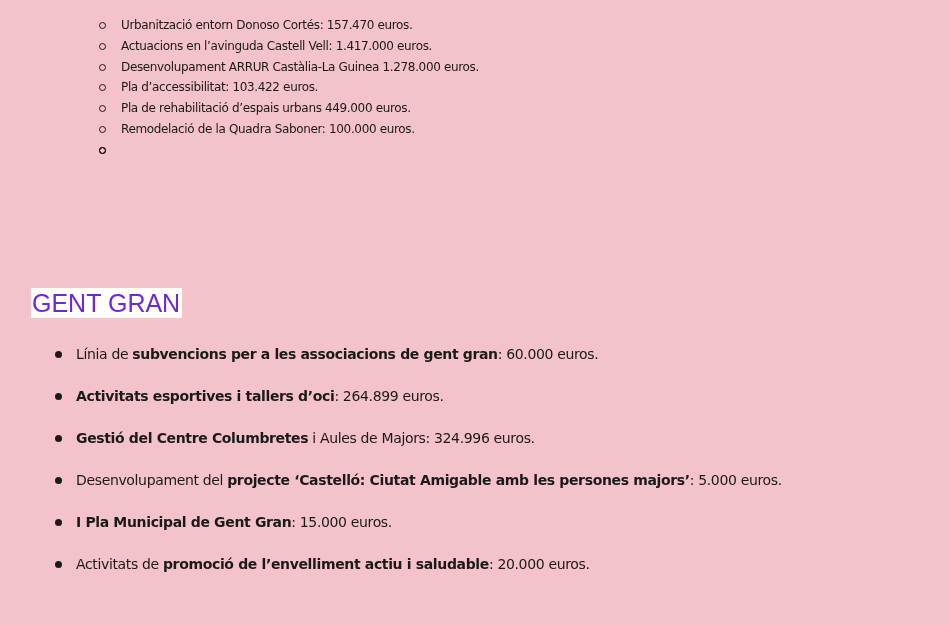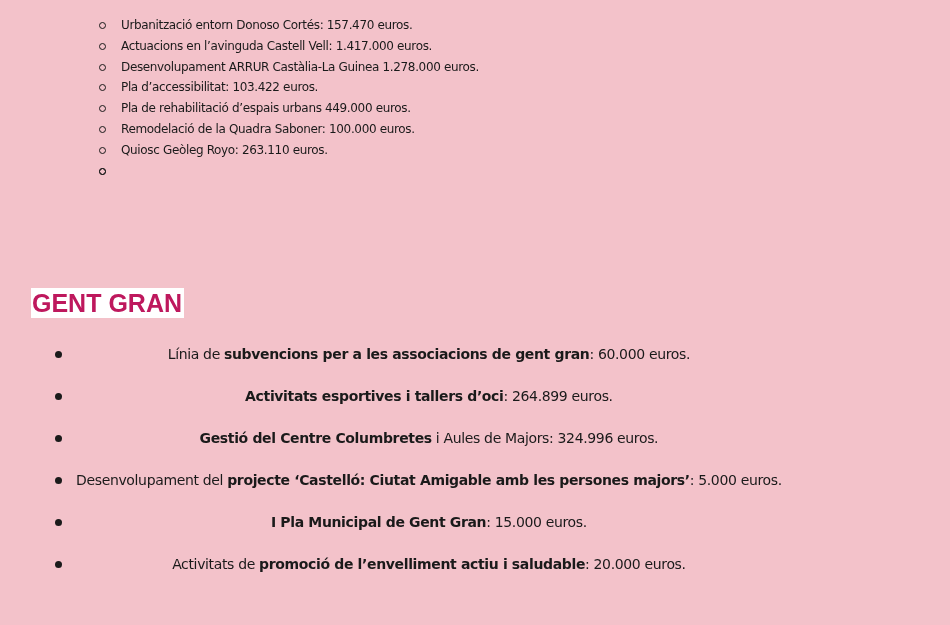--- a/index.html
+++ b/index.html
@@ -42,32 +42,31 @@
   }
   .section-heading {
     position: absolute;
     left: 31px;
     top: 288px;
     background: #ffffff;
     padding: 1px 2px 0 1px;
     font-family: "Liberation Sans", sans-serif;
     font-size: 25px;
     line-height: 29px;
-    color: #be185d;
+    color: #6d28d9;
     margin: 0;
-    font-weight: bold;
+    font-weight: normal;
   }
   .mainlist {
     position: absolute;
     left: 52px;
     top: 344px;
     margin: 0;
     padding: 0;
     list-style: none;
-    text-align: center;
   }
   .mainlist li {
     position: relative;
     padding-left: 24px;
     font-size: 14px;
     line-height: 20px;
     height: 42px;
     letter-spacing: -0.35px;
     white-space: nowrap;
   }
@@ -87,21 +86,21 @@
 </head>
 <body>
 
 <ul class="sublist">
   <li><span class="bullet"></span><span>Urbanització entorn Donoso Cortés: 157.470 euros.</span></li>
   <li><span class="bullet"></span><span>Actuacions en l’avinguda Castell Vell: 1.417.000 euros.</span></li>
   <li><span class="bullet"></span><span>Desenvolupament ARRUR Castàlia-La Guinea 1.278.000 euros.</span></li>
   <li><span class="bullet"></span><span>Pla d’accessibilitat: 103.422 euros.</span></li>
   <li><span class="bullet"></span><span>Pla de rehabilitació d’espais urbans 449.000 euros.</span></li>
   <li><span class="bullet"></span><span>Remodelació de la Quadra Saboner: 100.000 euros.</span></li>
-  <li><span class="bullet"></span><span>Quiosc Geòleg Royo: 263.110 euros.</span></li>
+  <li><span class="bullet"></span></li>
   <li><span class="bullet"></span></li>
   <li><span class="bullet"></span></li>
 </ul>
 
 <h2 class="section-heading">GENT GRAN</h2>
 
 <ul class="mainlist">
   <li><span class="dot"></span><span>Línia de </span><b>subvencions per a les associacions de gent gran</b><span>: 60.000 euros.</span></li>
   <li><span class="dot"></span><span></span><b>Activitats esportives i tallers d’oci</b><span>: 264.899 euros.</span></li>
   <li><span class="dot"></span><span></span><b>Gestió del Centre Columbretes</b><span> i Aules de Majors: 324.996 euros.</span></li>

